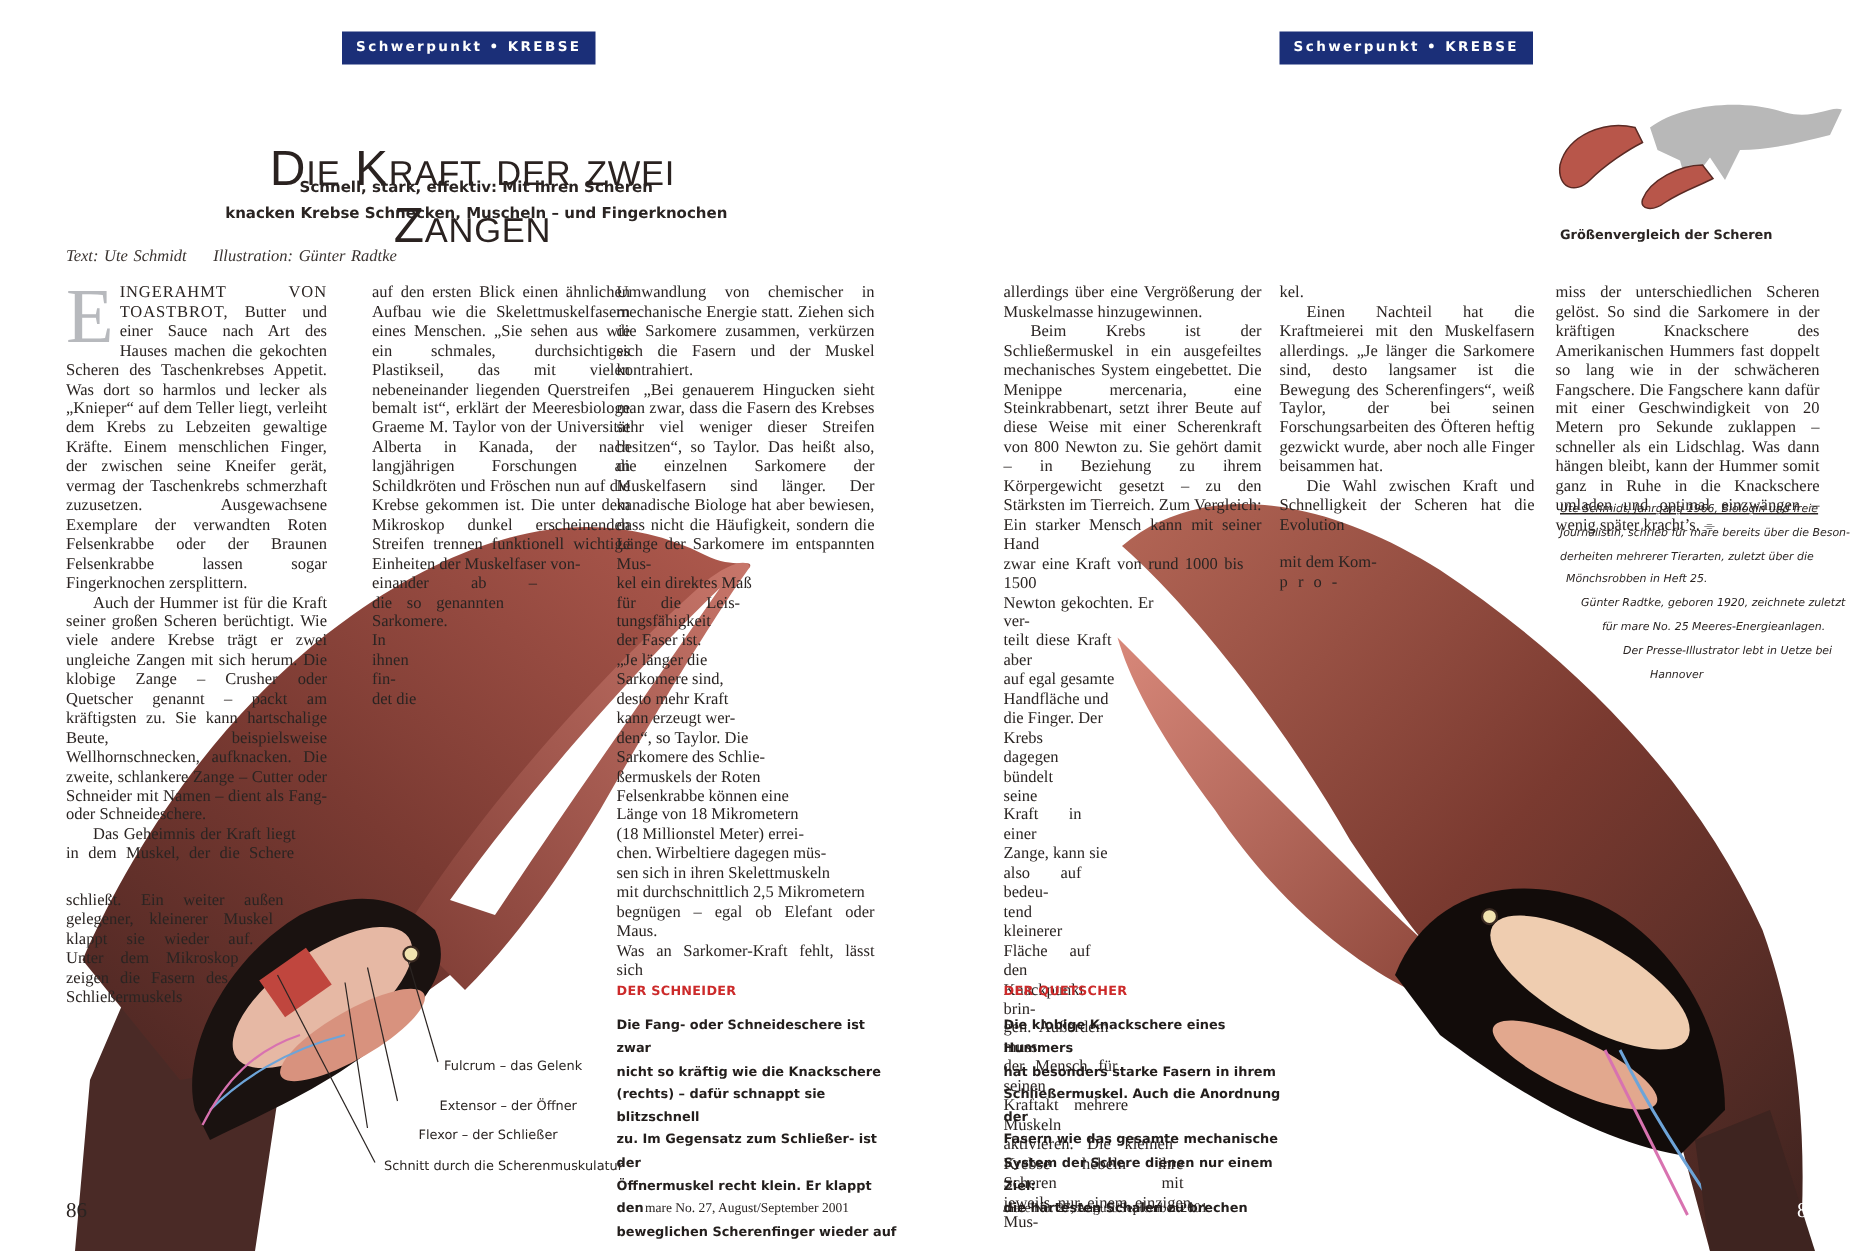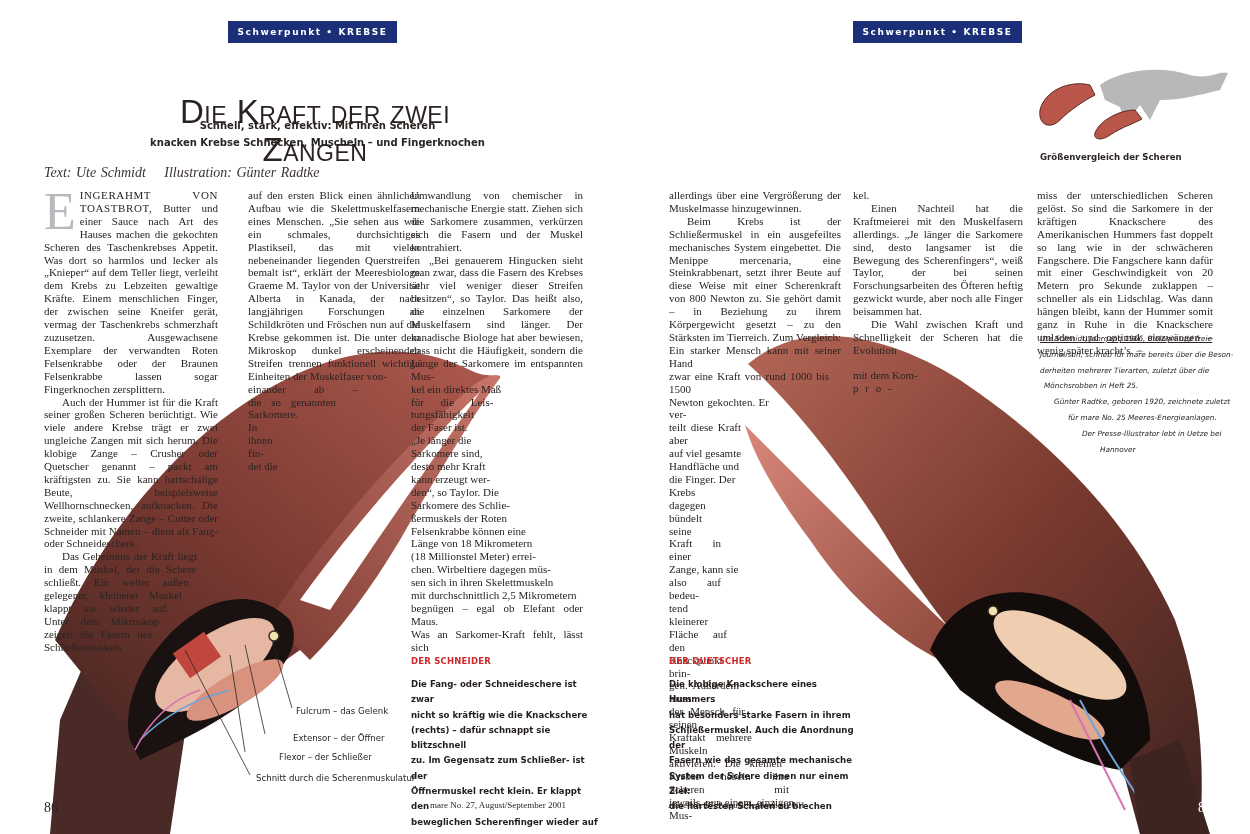--- a/index.html
+++ b/index.html
@@ -1,21 +1,21 @@
 <!DOCTYPE html>
 <html><head>
 <meta charset="utf-8">
 <style>
   html,body{margin:0;padding:0;background:#fff;}
   body{width:1250px;height:834px;position:relative;overflow:hidden;font-family:"Liberation Serif","DejaVu Serif",serif;color:#2a2422;}
   .spread{position:absolute;left:0;top:0;width:1250px;height:616px;}
   .tagbox{position:absolute;top:21px;width:169px;height:22px;background:#1b2f78;color:#fff;font-family:"DejaVu Sans",sans-serif;font-weight:bold;font-size:9px;letter-spacing:1.6px;display:flex;align-items:center;justify-content:center;}
   .title{position:absolute;left:135px;top:93px;width:360px;font-family:Liberation Sans, sans-serif;font-size:33px;font-variant:small-caps;letter-spacing:0.5px;color:#2a2220;text-align:center;}
   .subtitle{position:absolute;left:140px;top:117px;width:355px;font-family:"DejaVu Sans",sans-serif;font-weight:bold;font-size:10px;line-height:17px;text-align:center;color:#2a2422;}
-  .credits{position:absolute;left:44px;top:165px;font-style:italic;font-size:14px;color:#3a3330;word-spacing:1px;}
+  .credits{position:absolute;left:44px;top:165px;font-style:italic;font-size:11px;color:#3a3330;word-spacing:1px;}
   .credits span{margin-right:14px;}
   .col{position:absolute;font-size:11px;line-height:12.9px;text-align:justify;color:#2a2422;}
   .col p{margin:0;}
   .col .ind{text-indent:18px;}
   .dropcap{float:left;font-size:52px;line-height:42px;color:#b7b9bd;margin:2px 4px 0 0;font-family:"Liberation Serif",serif;}
   .sc{letter-spacing:0.6px;}
   .right{}
   .sidehead{position:absolute;font-family:"DejaVu Sans",sans-serif;font-weight:bold;font-size:8.5px;color:#cc2a2a;letter-spacing:0.2px;}
   .sidetext{position:absolute;font-family:"DejaVu Sans",sans-serif;font-weight:bold;font-size:8.6px;line-height:15.3px;color:#231e1c;}
   .label{position:absolute;font-family:"DejaVu Sans",sans-serif;font-size:8.6px;color:#2a2422;}
@@ -114,21 +114,21 @@
     <span>Text: Ute Schmidt</span>
     <span>Illustration: Günter Radtke</span>
   </div>
 
   <div class="col" style="left:44px;top:189px;width:174px;">
     <p><span class="dropcap">E</span><span class="sc">INGERAHMT VON TOASTBROT,</span> <span>Butter und einer Sauce nach Art des Hauses machen die gekochten Scheren des Taschenkrebses Appetit. Was dort so harmlos und lecker als „Knieper“ auf dem Teller liegt, verleiht dem Krebs zu Lebzeiten gewaltige Kräfte. Einem menschlichen Finger, der zwischen seine Kneifer gerät, vermag der Taschenkrebs schmerzhaft zuzusetzen. Ausgewachsene Exemplare der verwandten Roten Felsenkrabbe oder der Braunen Felsenkrabbe lassen sogar Fingerknochen zersplittern.</span></p>
     <p class="ind">Auch der Hummer ist für die Kraft seiner großen Scheren berüchtigt. Wie viele andere Krebse trägt er zwei ungleiche Zangen mit sich herum. Die klobige Zange – Crusher oder Quetscher genannt – packt am kräftigsten zu. Sie kann hartschalige Beute, beispielsweise Wellhornschnecken, aufknacken. Die zweite, schlankere Zange – Cutter oder Schneider mit Namen – dient als Fang- oder Schneideschere.</p>
     <div style="text-indent:0;">
       <div style="padding-left:18px;width:135px;text-align:justify;text-align-last:justify;">Das Geheimnis der Kraft liegt</div>
       <div style="width:152px;text-align-last:justify;">in dem Muskel, der die Schere</div>
-      <div style="width:145px;text-align-last:justify;">schließt. Ein weiter außen</div>
+      <div style="width:145px;text-align-last:justify;margin-top:18px;">schließt. Ein weiter außen</div>
       <div style="width:138px;text-align-last:justify;">gelegener, kleinerer Muskel</div>
       <div style="width:125px;text-align-last:justify;">klappt sie wieder auf.</div>
       <div style="width:115px;text-align-last:justify;">Unter dem Mikroskop</div>
       <div style="width:108px;text-align-last:justify;">zeigen die Fasern des</div>
       <div>Schließermuskels</div>
     </div>
   </div>
 
   <div class="col" style="left:228px;top:189px;width:172px;margin-left:20px;">
     <p>auf den ersten Blick einen ähnlichen Aufbau wie die Skelettmuskelfasern eines Menschen. „Sie sehen aus wie ein schmales, durchsichtiges Plastikseil, das mit vielen nebeneinander liegenden Querstreifen bemalt ist“, erklärt der Meeresbiologe Graeme M. Taylor von der Universität Alberta in Kanada, der nach langjährigen Forschungen an Schildkröten und Fröschen nun auf die Krebse gekommen ist. Die unter dem Mikroskop dunkel erscheinenden Streifen trennen funktionell wichtige Einheiten der Muskelfaser von-</p>
@@ -180,21 +180,21 @@
     <div>beweglichen Scherenfinger wieder auf</div>
   </div>
 
   <div class="col" style="left:669px;top:189px;width:172px;">
     <p>allerdings über eine Vergrößerung der Muskelmasse hinzugewinnen.</p>
     <p class="ind">Beim Krebs ist der Schließermuskel in ein ausgefeiltes mechanisches System eingebettet. Die Menippe mercenaria, eine Steinkrabbenart, setzt ihrer Beute auf diese Weise mit einer Scherenkraft von 800 Newton zu. Sie gehört damit – in Beziehung zu ihrem Körpergewicht gesetzt – zu den Stärksten im Tierreich. Zum Vergleich: Ein starker Mensch kann mit seiner Hand</p>
     <div>
       <div style="width:160px;">zwar eine Kraft von rund 1000 bis 1500</div>
       <div style="width:100px;text-align-last:justify;">Newton gekochten. Er ver-</div>
       <div style="width:72px;text-align-last:justify;">teilt diese Kraft aber</div>
-      <div>auf viel gesamte</div>
+      <div>auf egal gesamte</div>
       <div>Handfläche und</div>
       <div>die Finger. Der</div>
       <div style="width:52px;text-align-last:justify;">Krebs dagegen</div>
       <div style="width:52px;text-align-last:justify;">bündelt seine</div>
       <div style="width:52px;text-align-last:justify;">Kraft in einer</div>
       <div>Zange, kann sie</div>
       <div style="width:52px;text-align-last:justify;">also auf bedeu-</div>
       <div style="width:55px;text-align-last:justify;">tend kleinerer</div>
       <div style="width:58px;text-align-last:justify;">Fläche auf den</div>
       <div style="width:62px;text-align-last:justify;">Knackpunkt brin-</div>

